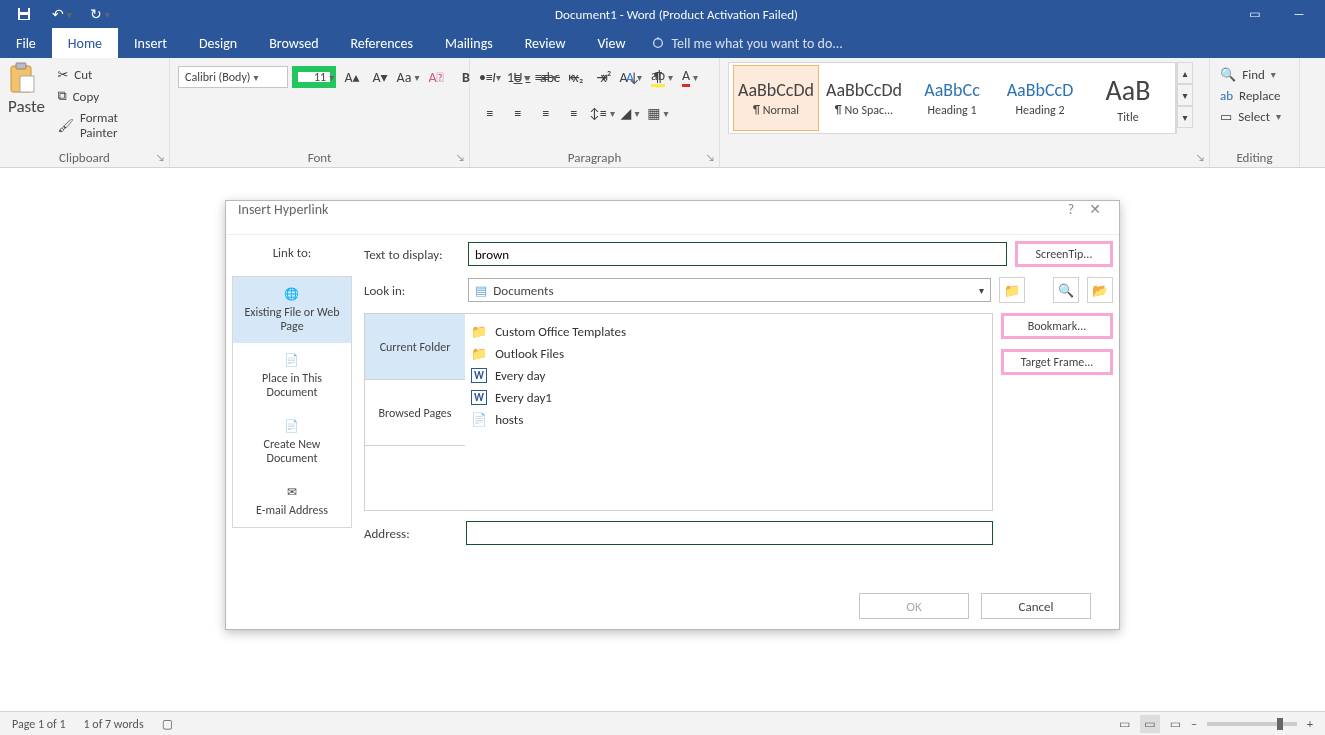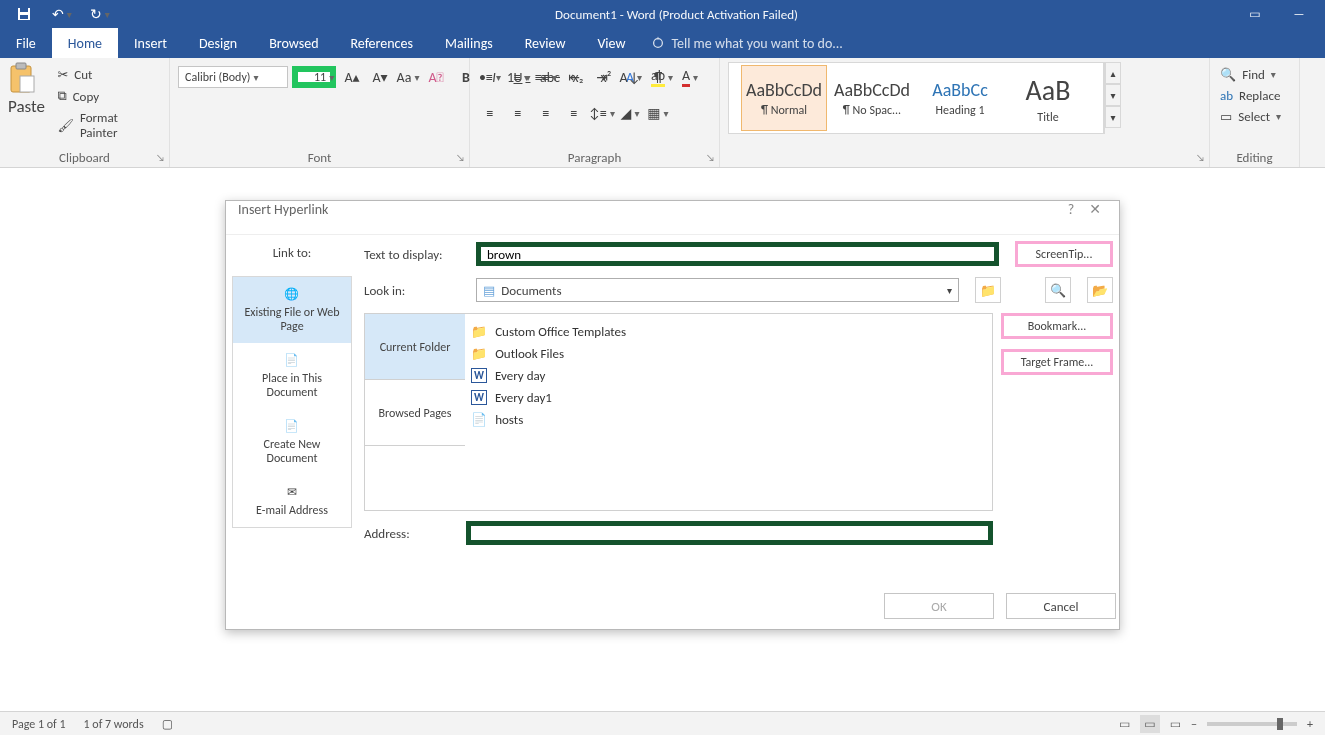--- a/index.html
+++ b/index.html
@@ -26,55 +26,55 @@
   .clip-side div { display:flex; align-items:center; gap:6px; padding:1px 4px; font-size:13px; }
   .font { width:300px; }
   .font-rows { display:flex; flex-direction:row; gap:6px; }
   .font-row { display:flex; align-items:center; gap:4px; height:30px;}
   .font-name-box { border:1px solid #c5c5c5; background:#fff; height:22px; width:110px; display:flex; align-items:center; padding:0 6px; font-size:12px;}
   .font-size-box { border:6px solid #22c55e; background:#fff; height:22px; width:32px; display:flex; align-items:center; padding:0 16px; font-size:12px;}
   .rib-btn { width:24px; height:22px; display:flex; align-items:center; justify-content:center; font-size:14px; color:#444; }
   .paragraph { width:250px; }
   .para-rows { display:flex; flex-direction:column; gap:6px; }
   .styles { width:490px; }
-  .styles-gallery { display:flex; align-items:center; gap:2px; border:1px solid #d8d8d8; background:#fff; height:72px; padding:12px;}
+  .styles-gallery { display:flex; align-items:center; gap:2px; border:1px solid #d8d8d8; background:#fff; height:72px; padding:4px;}
   .style-item { width:86px; height:66px; border:1px solid transparent; display:flex; flex-direction:column; align-items:center; justify-content:center; gap:2px; font-size:12px;}
   .style-item.selected { border:1px solid #f0b86e; background:#fdeada;}
   .style-sample { font-size:18px; }
   .styles-nav { display:flex; flex-direction:column; border-left:1px solid #d8d8d8;}
   .styles-nav div { width:16px; height:22px; display:flex; align-items:center; justify-content:center; font-size:10px; border:1px solid #d8d8d8;}
   .editing { width:90px; }
   .editing-items { display:flex; flex-direction:column; gap:4px; padding-top:4px; font-size:13px;}
   .editing-items div { display:flex; align-items:center; gap:6px; padding:1px 2px;}
   .doc-area { position:absolute; top:168px; left:0; right:0; bottom:24px; background:#fff; }
   .dialog { position:absolute; left:225px; top:200px; width:895px; height:430px; background:#fff; border:1px solid #b8b8b8; box-shadow:0 3px 10px rgba(0,0,0,.25);}
   .dlg-titlebar { height:34px; display:flex; align-items:flex-start; padding:0 12px; font-size:14px; color:#666; border-bottom:1px solid #eee;}
   .dlg-title { flex:1;}
   .dlg-x { width:24px; text-align:center; font-size:14px; color:#888;}
   .dlg-body { display:flex; height:calc(100% - 80px);}
   .link-to-panel { width:120px; border:1px solid #d8d8d8; margin:6px; display:flex; flex-direction:column;}
   .link-to-header { text-align:center; font-size:13px; padding:10px 4px; background:#fff;  }
   .link-to-item { padding:10px 6px; text-align:center; font-size:12px; display:flex; flex-direction:column; align-items:center; gap:4px;}
   .link-to-item.selected { background:#d6e8f8;}
   .dlg-main { flex:1; padding:6px;}
   .row-label { width:96px; font-size:13px;}
-  .dlg-row { display:flex; align-items:center; gap:16px; margin-bottom:10px;}
-  .dlg-input { flex:1; height:24px; border:5px solid #14532d; padding:0 6px; font-size:13px;}
+  .dlg-row { display:flex; align-items:center; gap:8px; margin-bottom:10px;}
+  .dlg-input { flex:1; height:24px; border:1px solid #14532d; padding:0 6px; font-size:13px;}
   .btn-side { height:26px; min-width:98px; border:3px solid #f9a8d4; background:#fff; display:flex; align-items:center; justify-content:center; font-size:12px; padding:0 8px;}
   .lookin-select { flex:1; height:24px; border:1px solid #aeaeae; background:#fff; display:flex; align-items:center; padding:0 6px; font-size:13px; gap:6px;}
   .icon-btn { width:26px; height:26px; border:1px solid #d0d0d0; display:flex; align-items:center; justify-content:center;}
   .file-area { display:flex; border:1px solid #d0d0d0; height:198px; }
   .file-tabs { width:100px; display:flex; flex-direction:column; }
   .file-tab { flex:0 0 66px; display:flex; align-items:center; justify-content:center; font-size:12px; border-bottom:1px solid #d0d0d0; text-align:center; padding:0 4px;}
   .file-tab.selected { background:#d6e8f8;}
   .file-list { flex:1; background:#fff; padding:6px; overflow:auto;}
   .file-item { display:flex; align-items:center; gap:8px; height:22px; font-size:13px; color:#333;}
   .right-btns { width:120px; display:flex; flex-direction:column; gap:10px; padding-left:8px;}
   .addr-row { display:flex; align-items:center; gap:6px; margin-top:10px;}
-  .dlg-footer { position:absolute; bottom:10px; right:3px; display:flex; gap:12px;margin-top:16px;}
+  .dlg-footer { position:absolute; bottom:10px; right:28px; display:flex; gap:12px;margin-top:16px;}
   .dlg-btn { width:110px; height:26px; border:1px solid #c5c5c5; display:flex; align-items:center; justify-content:center; font-size:13px; background:#fff;}
   .dlg-btn.disabled { color:#aaa;}
   .statusbar { position:absolute; bottom:0; left:0; right:0; height:24px; background:#f3f3f3; border-top:1px solid #d4d4d4; display:flex; align-items:center; padding:0 12px; font-size:12px; color:#555; gap:18px;}
   .status-right { margin-left:auto; display:flex; align-items:center; gap:10px;}
   .zoom-slider { width:90px; height:4px; background:#ccc; position:relative;}
   .zoom-thumb { position:absolute; top:-4px; left:70px; width:6px; height:12px; background:#666;}
   svg { display:block; }
   .tiny-icon { width:16px; height:16px; }
   .chevdown::after{content:"▾"; font-size:10px; margin-left:3px; color:#666;}
 </style>
@@ -218,20 +218,24 @@
           </div>
         <div class="style-item">
             <div class="style-sample">AaBbCcDd</div>
             <div>¶ No Spac...</div>
           </div>
         <div class="style-item">
             <div class="style-sample" style="color:#2e74b5">AaBbCc</div>
             <div>Heading 1</div>
           </div>
         <div class="style-item">
+            <div class="style-sample" style="color:#2e74b5">AaBbCcD</div>
+            <div>Heading 2</div>
+          </div>
+        <div class="style-item">
             <div class="style-sample" style="font-size:28px">AaB</div>
             <div>Title</div>
           </div>
       </div>
       <div class="styles-nav">
         <div>▴</div>
         <div>▾</div>
         <div>▾</div>
       </div>
     </div>

